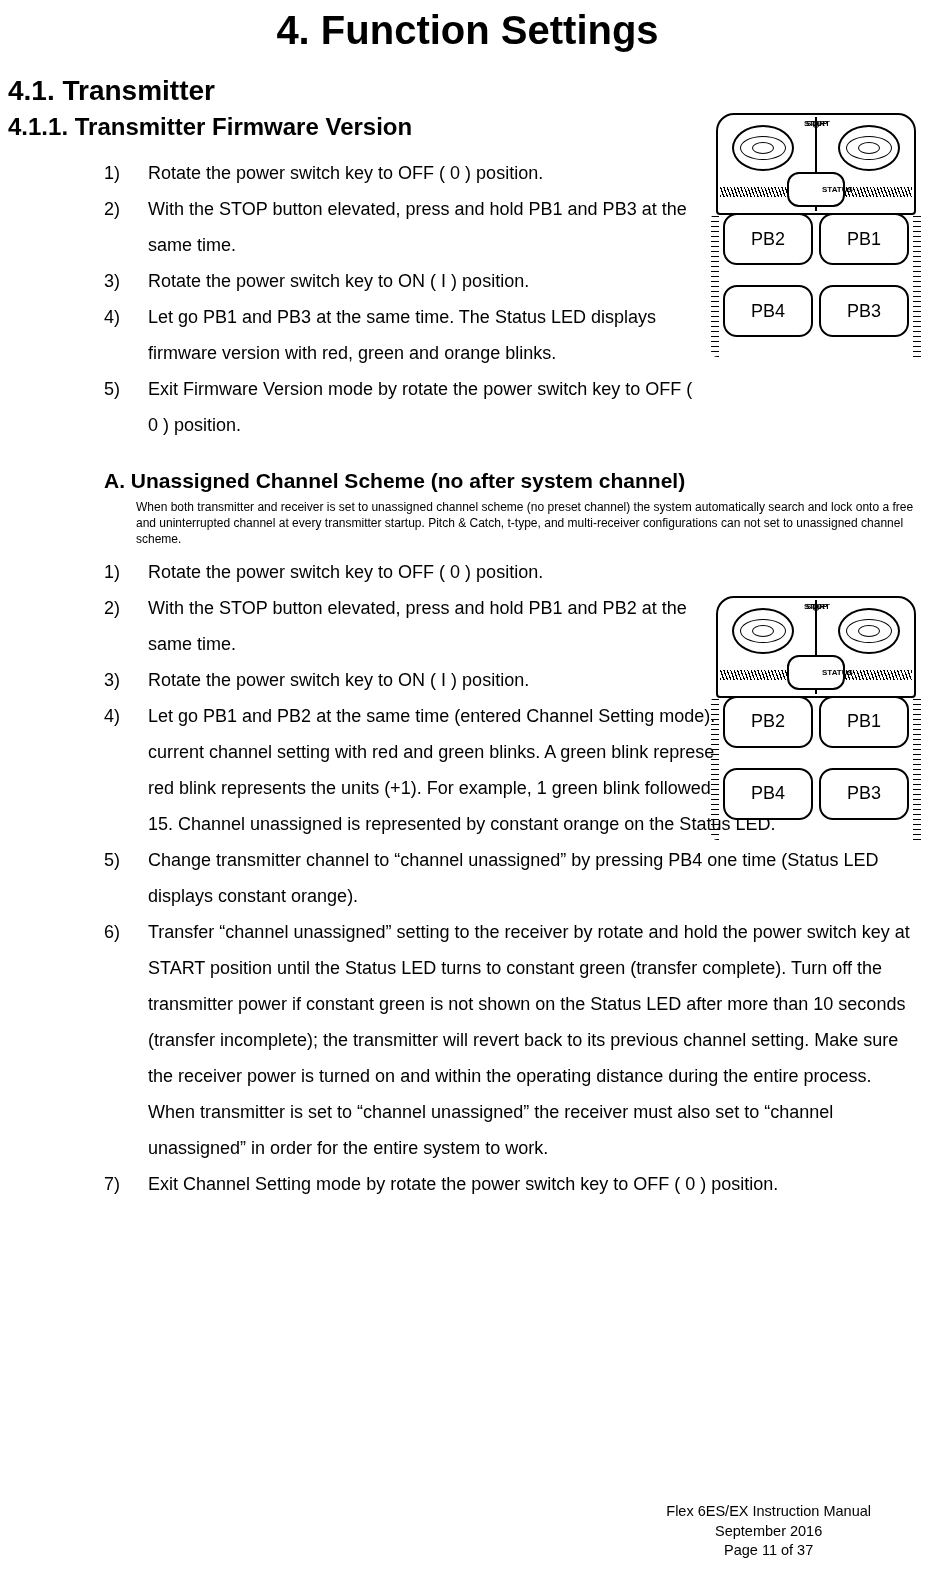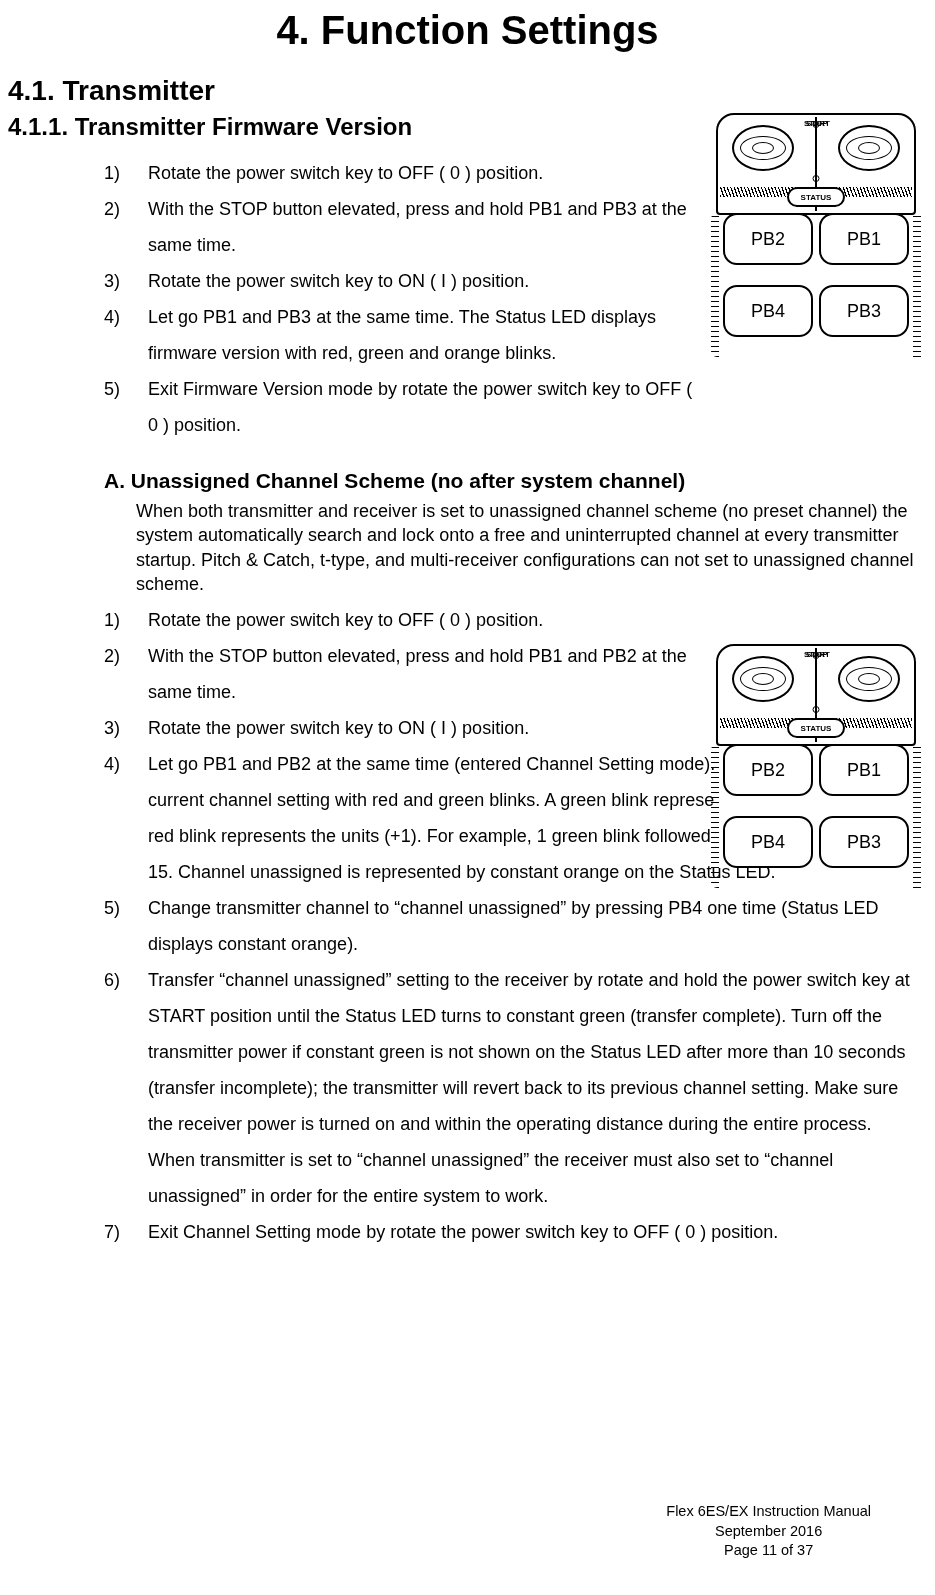--- a/index.html
+++ b/index.html
@@ -11,21 +11,21 @@
       min-height: 1595px;
       position: relative;
       padding: 0 8px;
     }
     .h1 { font-size: 40px; font-weight: bold; text-align: center; margin-top: 8px; margin-bottom: 22px; }
     .h2 { font-size: 28px; font-weight: bold; margin-bottom: 6px; }
     .h3 { font-size: 24px; font-weight: bold; margin-bottom: 14px; }
     .h4 { font-size: 21px; font-weight: bold; margin-left: 96px; margin-bottom: 6px; }
     .section { position: relative; }
     .section-412 { margin-top: 26px; }
-    .paragraph { font-size: 18px; line-height: 1.35; margin-left: 128px; margin-right: 8px; margin-bottom: 6px; }
+    .paragraph { font-size: 12px; line-height: 1.35; margin-left: 128px; margin-right: 8px; margin-bottom: 6px; }
     .ordered-list { list-style: none; margin-left: 96px; }
     .ordered-list li { font-size: 18px; line-height: 2.0; padding-right: 220px; }
     .li-row { display: flex; gap: 18px; }
     .li-num { flex: 0 0 26px; }
     .li-txt { flex: 1; }
     .device-diagram {
       position: absolute;
       right: 10px;
       width: 202px;
       height: 220px;
@@ -86,26 +86,27 @@
       left: 50%;
       transform: translateX(-50%);
     }
     .label-left { left: 88px; transform: none; }
     .label-right { right: 84px; left: auto; transform: none; }
     .status-oval {
       position: absolute;
       bottom: 6px;
       left: 50%;
       transform: translateX(-50%);
-      width: 58px; height: 20px;
+      width: 58px; height: 35px;
       border: 2px solid #000;
       border-radius: 12px;
-      display: flex; align-items: center; justify-content: center;
+      display: flex; align-items: center; 
       background:#fff;
       z-index: 2;
+      padding-left: 33px;
     }
     .status-lbl { font-size: 8px; font-weight: bold; }
     .tiny-circ {
       position: absolute;
       width: 7px; height: 7px; border:1.5px solid #000; border-radius:50%;
     }
     .tc1 { top: 6px; left: 50%; transform: translateX(-50%);}
     .tc2 { top: 60px; left: 50%; transform: translateX(-50%);}
     .diag-buttons {
       position: relative;

